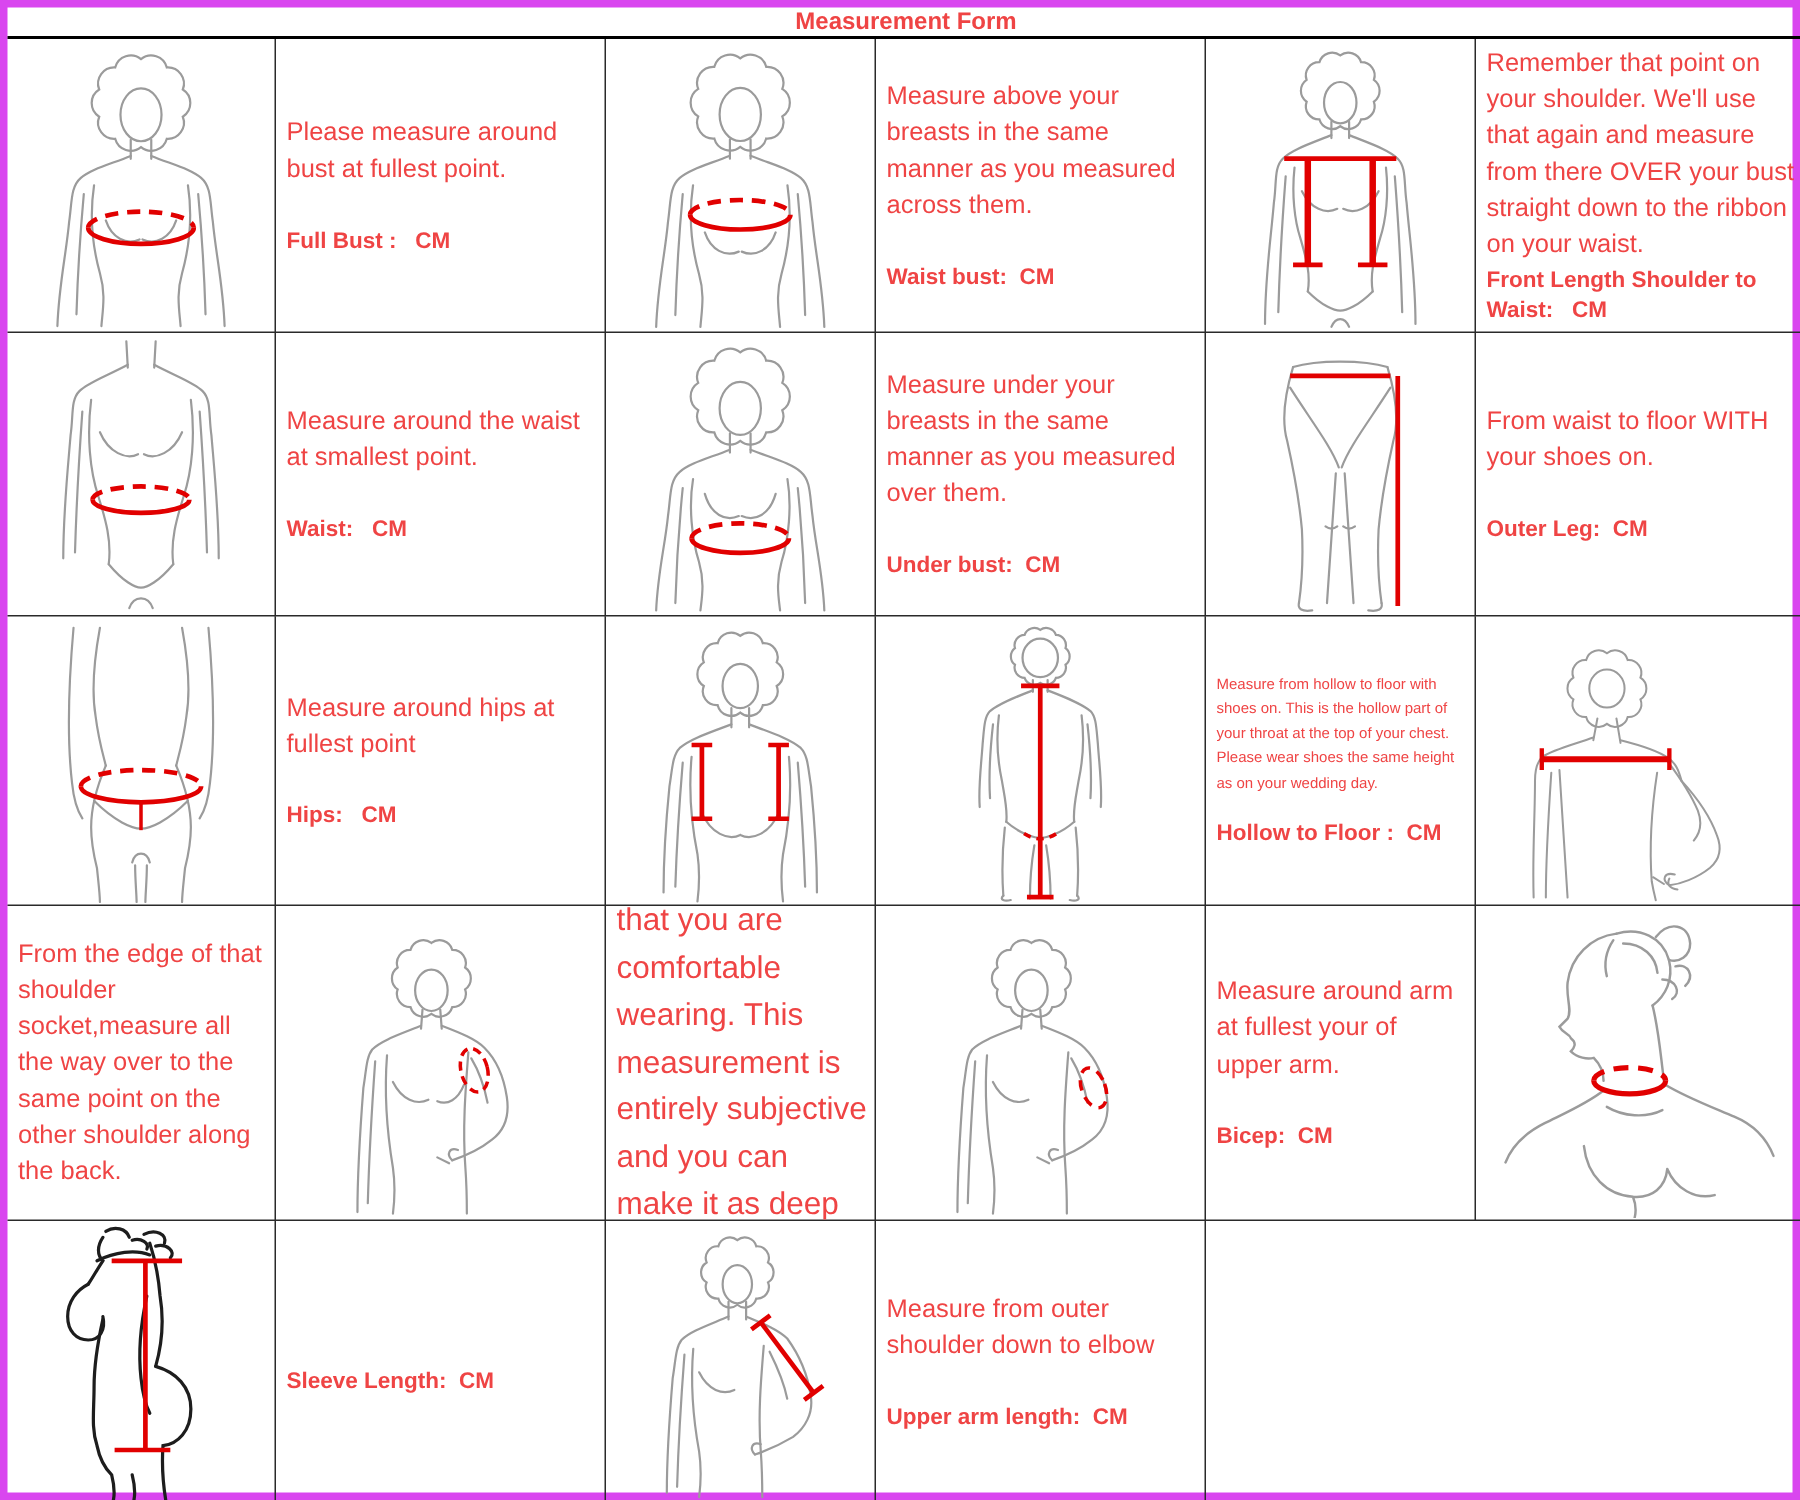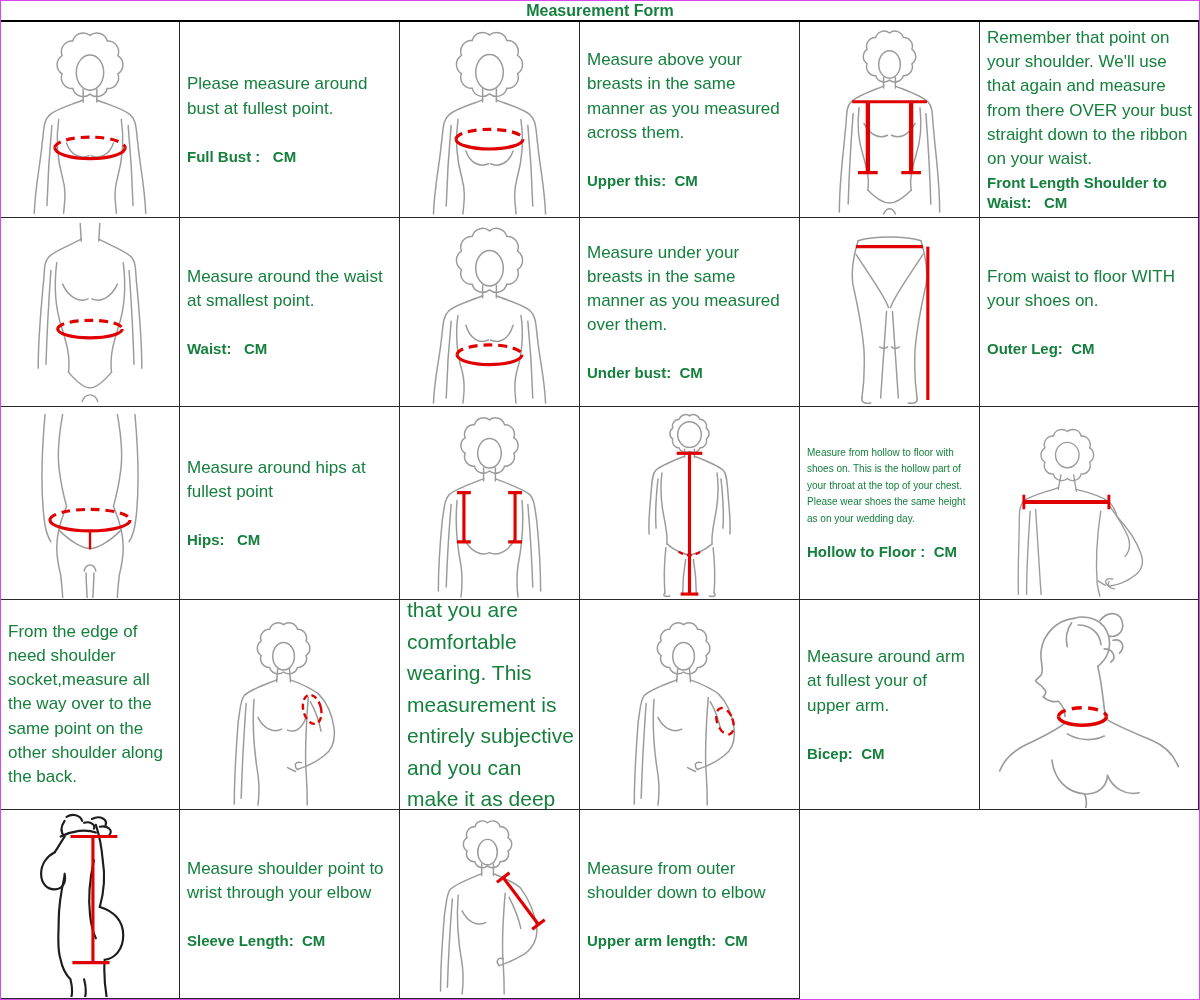--- a/index.html
+++ b/index.html
@@ -1,24 +1,24 @@
 <!DOCTYPE html>
 <html><head>
 <meta charset="utf-8">
 <style>
   html,body{margin:0;padding:0;background:#fff;}
   #form{
     width:1200px;height:1000px;
     box-sizing:border-box;
-    border:1px solid #d946ef;
+    border:5px solid #d946ef;
     display:grid;
     grid-template-columns:179px 220px 180px 220px 180px 219px;
     grid-template-rows:21px 196px 189px 193px 210px 189px;
     font-family:"Liberation Sans","DejaVu Sans",sans-serif;
-    color:#15803d;background:#fff;
+    color:#ef4444;background:#fff;
   }
   .title{
     grid-column:1 / span 6;
     border-bottom:2px solid #000;
     display:flex;align-items:center;justify-content:center;
     font-weight:bold;font-size:16px;
   }
   .cell{
     box-sizing:border-box;
     border-right:1px solid #2a2a2a;
@@ -92,21 +92,21 @@
       <path class="sk" d="M97,78 C112,84 124,87 131,93 C138,99 137,109 139,123 C141,145 146,166 147,194"></path>
       <path class="sk" d="M129,104 C131,126 133,152 134,186"></path>
       <path class="sk" d="M122,98 C125,118 123,140 118,158 C114,172 116,182 117,194"></path>
       <path class="sk" d="M66,130 C70,142 80,147 89,143 M114,130 C110,142 100,147 91,143"></path>
       <path class="rd" d="M56,118 A34 10 0 0 0 124,118" stroke-width="3.6"></path>
       <path class="rd-dash" d="M56,118 A34 10 0 0 1 124,118" stroke-dasharray="12 6"></path>
     </svg>
   </div>
   <div class="cell txt">
     <div class="desc">Measure above your breasts in the same manner as you measured across them.</div>
-    <div class="lbl">Upper this:  CM</div>
+    <div class="lbl">Waist bust:  CM</div>
   </div>
 
   <div class="cell fig">
     <svg viewBox="0 0 180 196" preserveAspectRatio="xMidYMid meet">
       <path class="sk" d="M90,10 A9 9 0 0 1 104.1,14.6 A9 9 0 0 1 112.8,26.6 A9 9 0 0 1 112.8,41.4 A9 9 0 0 1 104.1,53.4 A9 9 0 0 1 90,58 A9 9 0 0 1 75.9,53.4 A9 9 0 0 1 67.2,41.4 A9 9 0 0 1 67.2,26.6 A9 9 0 0 1 75.9,14.6 A9 9 0 0 1 90,10 Z"></path>
       <ellipse class="skf" cx="90" cy="42" rx="11" ry="14"></ellipse>
       <path class="sk" d="M84,55 L84,66 M96,55 L96,66"></path>
       <path class="sk" d="M84,64 C69,70 57,74 51,80 C45,86 47,96 45,110 C43,134 39,160 39,192"></path>
       <path class="sk" d="M53,92 C51,118 49,148 48,184"></path>
       <path class="sk" d="M59,86 C57,104 59,122 63,134 C67,148 70,158 68,170"></path>
@@ -259,21 +259,21 @@
       <path class="sk" d="M121,120 C132,132 142,146 147,160 C151,170 149,178 142,184 C132,192 120,196 112,197"></path>
       <path class="sk" d="M111,106 C120,118 128,130 133,142 C136,150 135,158 130,164"></path>
       <path class="sk" d="M112,197 C106,193 108,187 116,189 M108,196 L100,191 M118,200 C112,199 110,196 112,192"></path>
       <path class="sk" d="M31,112 C33,142 35,174 37,206"></path>
       <path class="sk" d="M103,114 C99,140 97,166 99,194 C100,200 101,204 102,208"></path>
       <path class="rd-th" d="M18,104 L112,104"></path>
       <path class="rd" d="M18,96 L18,112 M112,96 L112,112" stroke-width="3.6"></path>
     </svg>
   </div>
   <div class="cell txt">
-    <div class="desc">From the edge of need shoulder socket,measure all the way over to the same point on the other shoulder along the back.</div>
+    <div class="desc">From the edge of that shoulder socket,measure all the way over to the same point on the other shoulder along the back.</div>
   </div>
 
   <div class="cell fig">
     <svg viewBox="0 0 180 210" preserveAspectRatio="xMidYMid meet">
       <path class="sk" d="M84,24 A9 9 0 0 1 98.1,28.6 A9 9 0 0 1 106.8,40.6 A9 9 0 0 1 106.8,55.4 A9 9 0 0 1 98.1,67.4 A9 9 0 0 1 84,72 A9 9 0 0 1 69.9,67.4 A9 9 0 0 1 61.2,55.4 A9 9 0 0 1 61.2,40.6 A9 9 0 0 1 69.9,28.6 A9 9 0 0 1 84,24 Z"></path>
       <ellipse class="skf" cx="84" cy="56" rx="11" ry="14"></ellipse>
       <path class="sk" d="M78,69 L77,82 M90,69 L91,82"></path>
       <path class="sk" d="M77,80 C62,86 50,90 44,96 C40,101 40,110 38,122 C36,148 34,176 34,206"></path>
       <path class="sk" d="M46,104 C44,132 42,164 41,200"></path>
       <path class="sk" d="M54,100 C52,126 54,152 58,176 C60,190 59,199 58,207"></path>
@@ -337,21 +337,20 @@
       <path class="dk" d="M96,14 C100,26 102,38 103,50 C106,68 104,84 100,98"></path>
       <path class="dk" d="M100,98 C114,102 124,112 124,127 C124,142 115,151 105,152 C104,166 105,178 107,190"></path>
       <path class="dk" d="M94,50 C90,68 88,88 90,106 C91,116 93,124 96,130"></path>
       <path class="dk" d="M84,172 C86,180 86,186 85,190"></path>
       <path class="rd" d="M70,26 L118,26" stroke-width="2.6"></path>
       <path class="rd" d="M93,26 L93,155" stroke-width="3"></path>
       <path class="rd" d="M72,155 L110,155" stroke-width="3"></path>
     </svg>
   </div>
   <div class="cell txt">
-    <div class="desc">Measure shoulder point to wrist through your elbow</div>
     <div class="lbl">Sleeve Length:  CM</div>
   </div>
 
   <div class="cell fig">
     <svg viewBox="0 0 180 190" preserveAspectRatio="xMidYMid meet">
       <path class="sk" d="M88,12 A8 8 0 0 1 100.9,16.2 A8 8 0 0 1 108.9,27.2 A8 8 0 0 1 108.9,40.8 A8 8 0 0 1 100.9,51.8 A8 8 0 0 1 88,56 A8 8 0 0 1 75.1,51.8 A8 8 0 0 1 67.1,40.8 A8 8 0 0 1 67.1,27.2 A8 8 0 0 1 75.1,16.2 A8 8 0 0 1 88,12 Z"></path>
       <ellipse class="skf" cx="88" cy="42" rx="10" ry="13"></ellipse>
       <path class="sk" d="M82,54 L82,66 M94,54 L94,66"></path>
       <path class="sk" d="M82,64 C68,70 56,74 50,80 C46,85 46,94 44,106 C42,130 40,156 40,184"></path>
       <path class="sk" d="M52,90 C50,116 48,146 47,180"></path>

